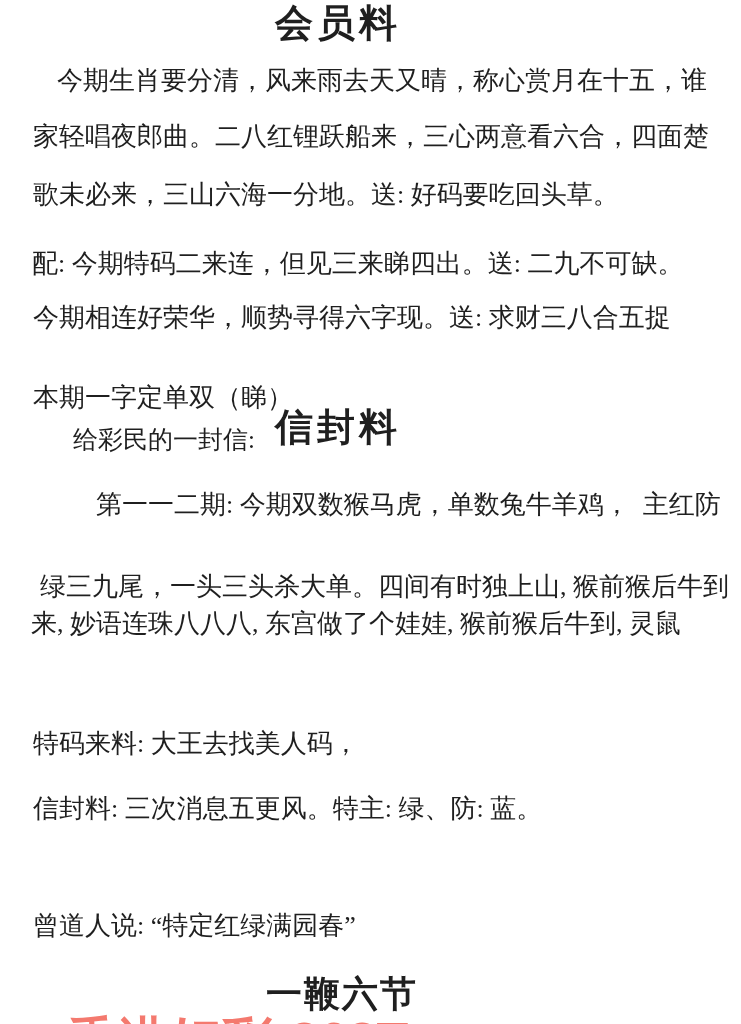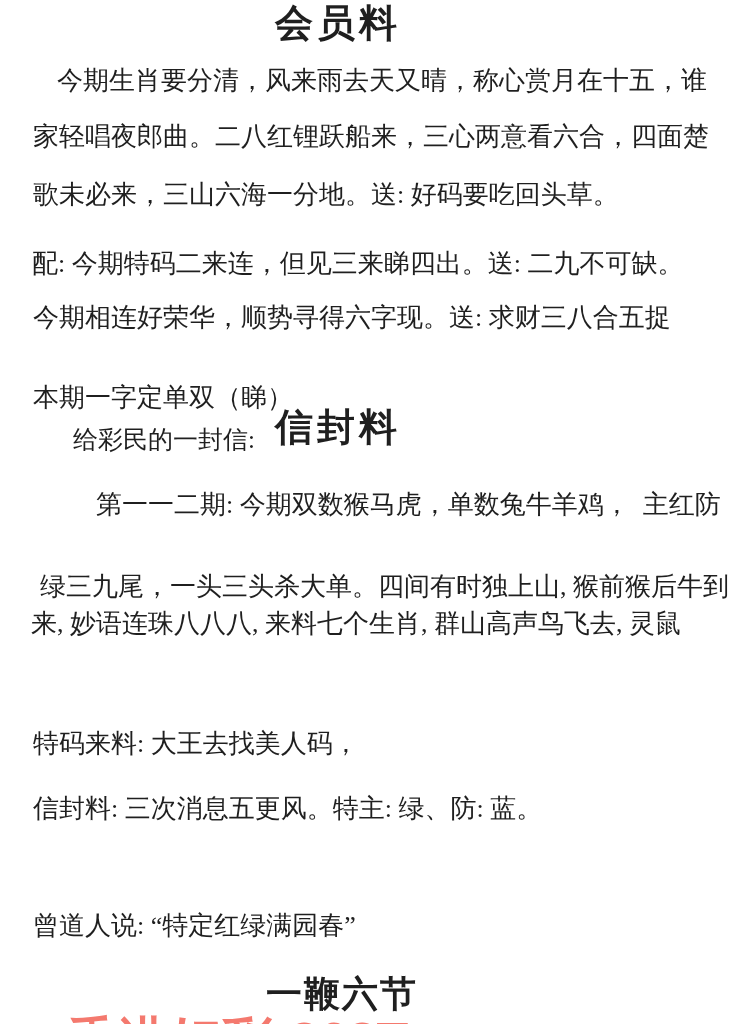--- a/index.html
+++ b/index.html
@@ -62,21 +62,21 @@
 
   <div class="line" style="left:33px; top:178px;">歌未必来，三山六海一分地。送: 好码要吃回头草。</div>
   <div class="line" style="left:33px; top:301px;">今期相连好荣华，顺势寻得六字现。送: 求财三八合五捉</div>
   <div class="line" style="left:33px; top:381px;">本期一字定单双（睇）</div>
 
   <div class="line small" style="left:33px; top:424px;">给彩民的一封信:</div>
   <div class="h1" style="left:275px; top:406px;">信封料</div>
 
   <div class="line" style="left:96px; top:488px;">第一一二期: 今期双数猴马虎，单数兔牛羊鸡，  主红防</div>
   <div class="line" style="left:32px; top:570px;margin-left:8px;">绿三九尾，一头三头杀大单。四间有时独上山, 猴前猴后牛到</div>
-  <div class="line" style="left:31px; top:607px;">来, 妙语连珠八八八, 来料七个生肖, 群山高声鸟飞去, 灵鼠</div>
+  <div class="line" style="left:31px; top:607px;">来, 妙语连珠八八八, 东宫做了个娃娃, 猴前猴后牛到, 灵鼠</div>
 
   <div class="line" style="left:33px; top:727px;">特码来料: 大王去找美人码，</div>
   <div class="line" style="left:33px; top:792px;">信封料: 三次消息五更风。特主: 绿、防: 蓝。</div>
   <div class="line" style="left:33px; top:909px;">曾道人说: “特定红绿满园春”</div>
 
   <div class="watermark" style="color: rgb(244, 121, 110);">
     <span>香港好彩</span><span class="wm-domain">868T.com</span>
   </div>
   <div class="wm-overlay">一鞭六节</div>
 

